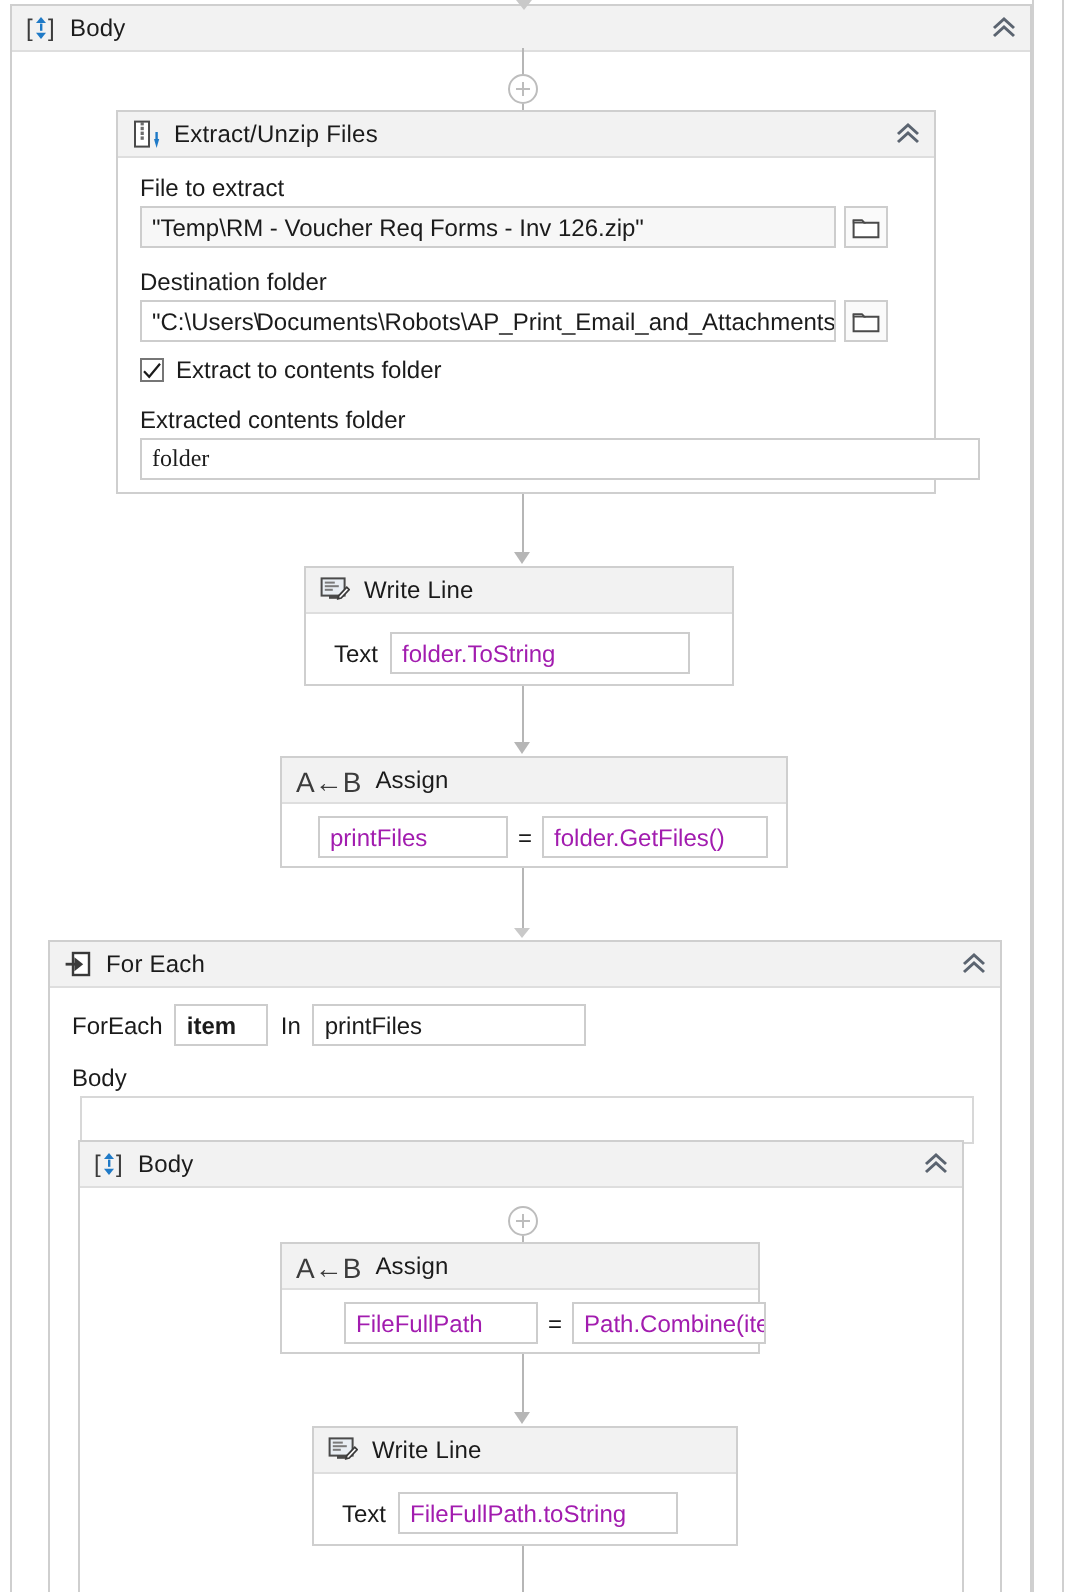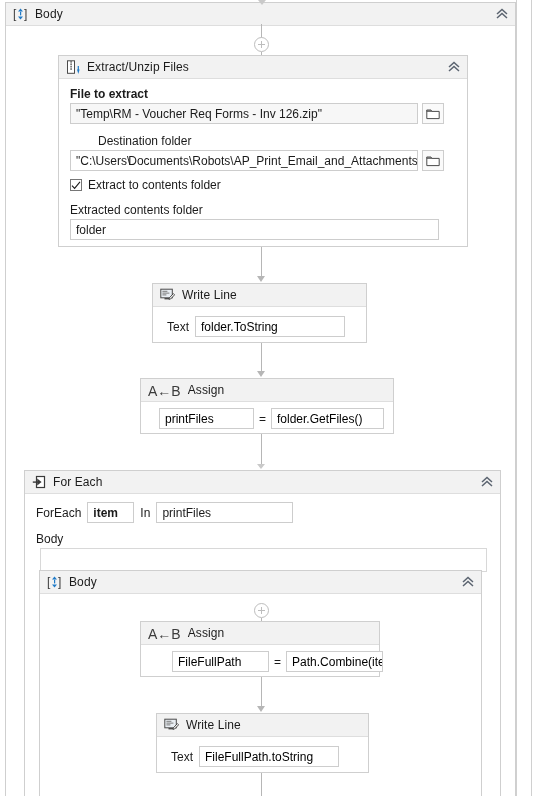--- a/index.html
+++ b/index.html
@@ -77,21 +77,21 @@
     background: #ffffff;
     height: 21px;
     display: flex;
     align-items: center;
     padding: 0 5px;
     font-size: 12px;
     color: #1b1b1b;
     overflow: hidden;
     white-space: nowrap;
   }
-  .tbox.expr { color: #000000; }
+  .tbox.expr { color: #a21caf; }
   .browse {
     width: 22px; height: 21px;
     border: 1px solid #cdcdcd;
     background: #fafafa;
     display: flex; align-items: center; justify-content: center;
     cursor: pointer;
   }
   .cb-row { display: flex; align-items: center; gap: 6px; }
   .cbox {
     width: 12px; height: 12px;
@@ -214,32 +214,32 @@
       </span>
       <span class="title">Extract/Unzip Files</span>
       <span class="collapse">
         <svg width="14" height="12" viewBox="0 0 14 12">
           <path d="M2 6 L7 1.5 L12 6" fill="none" stroke="#5b6470" stroke-width="1.5"></path>
           <path d="M2 10 L7 5.5 L12 10" fill="none" stroke="#5b6470" stroke-width="1.5"></path>
         </svg>
       </span>
     </div>
 
-    <div style="position:absolute; left:11px; top:31px;font-weight:bold;" class="field-label">File to extract</div>
+    <div style="position:absolute; left:11px; top:31px;" class="field-label">File to extract</div>
     <div style="position:absolute; left:11px; top:47px; display:flex; gap:4px; align-items:center;">
       <div class="tbox" style="width:348px; background:#f7f7f7;">"Temp\RM - Voucher Req Forms - Inv 126.zip"</div>
       <div class="browse">
         <svg width="14" height="12" viewBox="0 0 14 12">
           <path d="M0.8 2.2 L5 2.2 L6.1 3.4 L13.2 3.4 L13.2 10.6 L0.8 10.6 Z" fill="#ffffff" stroke="#4a4a4a" stroke-width="1"></path>
           <path d="M0.8 2.2 L5 2.2 L6.1 3.4 L0.8 3.4 Z" fill="#c8c8c8" stroke="#4a4a4a" stroke-width="0.8"></path>
         </svg>
       </div>
     </div>
 
-    <div style="position:absolute; left:11px; top:78px;margin-left:28px;" class="field-label">Destination folder</div>
+    <div style="position:absolute; left:11px; top:78px;" class="field-label">Destination folder</div>
     <div style="position:absolute; left:11px; top:94px; display:flex; gap:4px; align-items:center;">
       <div class="tbox" style="width:348px; background:#ffffff;">
         <span>"C:\Users\</span>
           <span class="redact"></span>
           <span>Documents\Robots\AP_Print_Email_and_Attachments</span>
       </div>
       <div class="browse">
         <svg width="14" height="12" viewBox="0 0 14 12">
           <path d="M0.8 2.2 L5 2.2 L6.1 3.4 L13.2 3.4 L13.2 10.6 L0.8 10.6 Z" fill="#ffffff" stroke="#4a4a4a" stroke-width="1"></path>
           <path d="M0.8 2.2 L5 2.2 L6.1 3.4 L0.8 3.4 Z" fill="#c8c8c8" stroke="#4a4a4a" stroke-width="0.8"></path>
@@ -250,21 +250,21 @@
     <div class="cb-row" style="position:absolute; left:11px; top:122px;">
       <span class="cbox">
         <svg width="10" height="9" viewBox="0 0 10 9">
           <path d="M1 4.6 L3.6 7.4 L9 0.9" fill="none" stroke="#1b1b1b" stroke-width="1.1"></path>
         </svg>
       </span>
       <span class="field-label">Extract to contents folder</span>
     </div>
 
     <div style="position:absolute; left:11px; top:147px;" class="field-label">Extracted contents folder</div>
-    <div class="tbox" style="position:absolute; left:11px; top:163px; width:369px;">folder</div>
+    <div class="tbox" style="position:absolute; left:11px; top:163px; width:420px;font-family:Liberation Serif, serif;">folder</div>
   </div>
 
   <div class="conn" style="left:261px; top:247px; height:31px;"></div>
   <div class="arrow-down" style="left:257px; top:276px;"></div>
 
   <div class="container" style="left:152px; top:283px; width:215px; height:60px;">
     <div class="chdr">
       <span class="icon ico-wl">
         <svg width="15" height="14" viewBox="0 0 15 14">
           <rect x="0.8" y="1.2" width="11.5" height="8.6" fill="#e9eef3" stroke="#4a4a4a" stroke-width="1"></rect>

